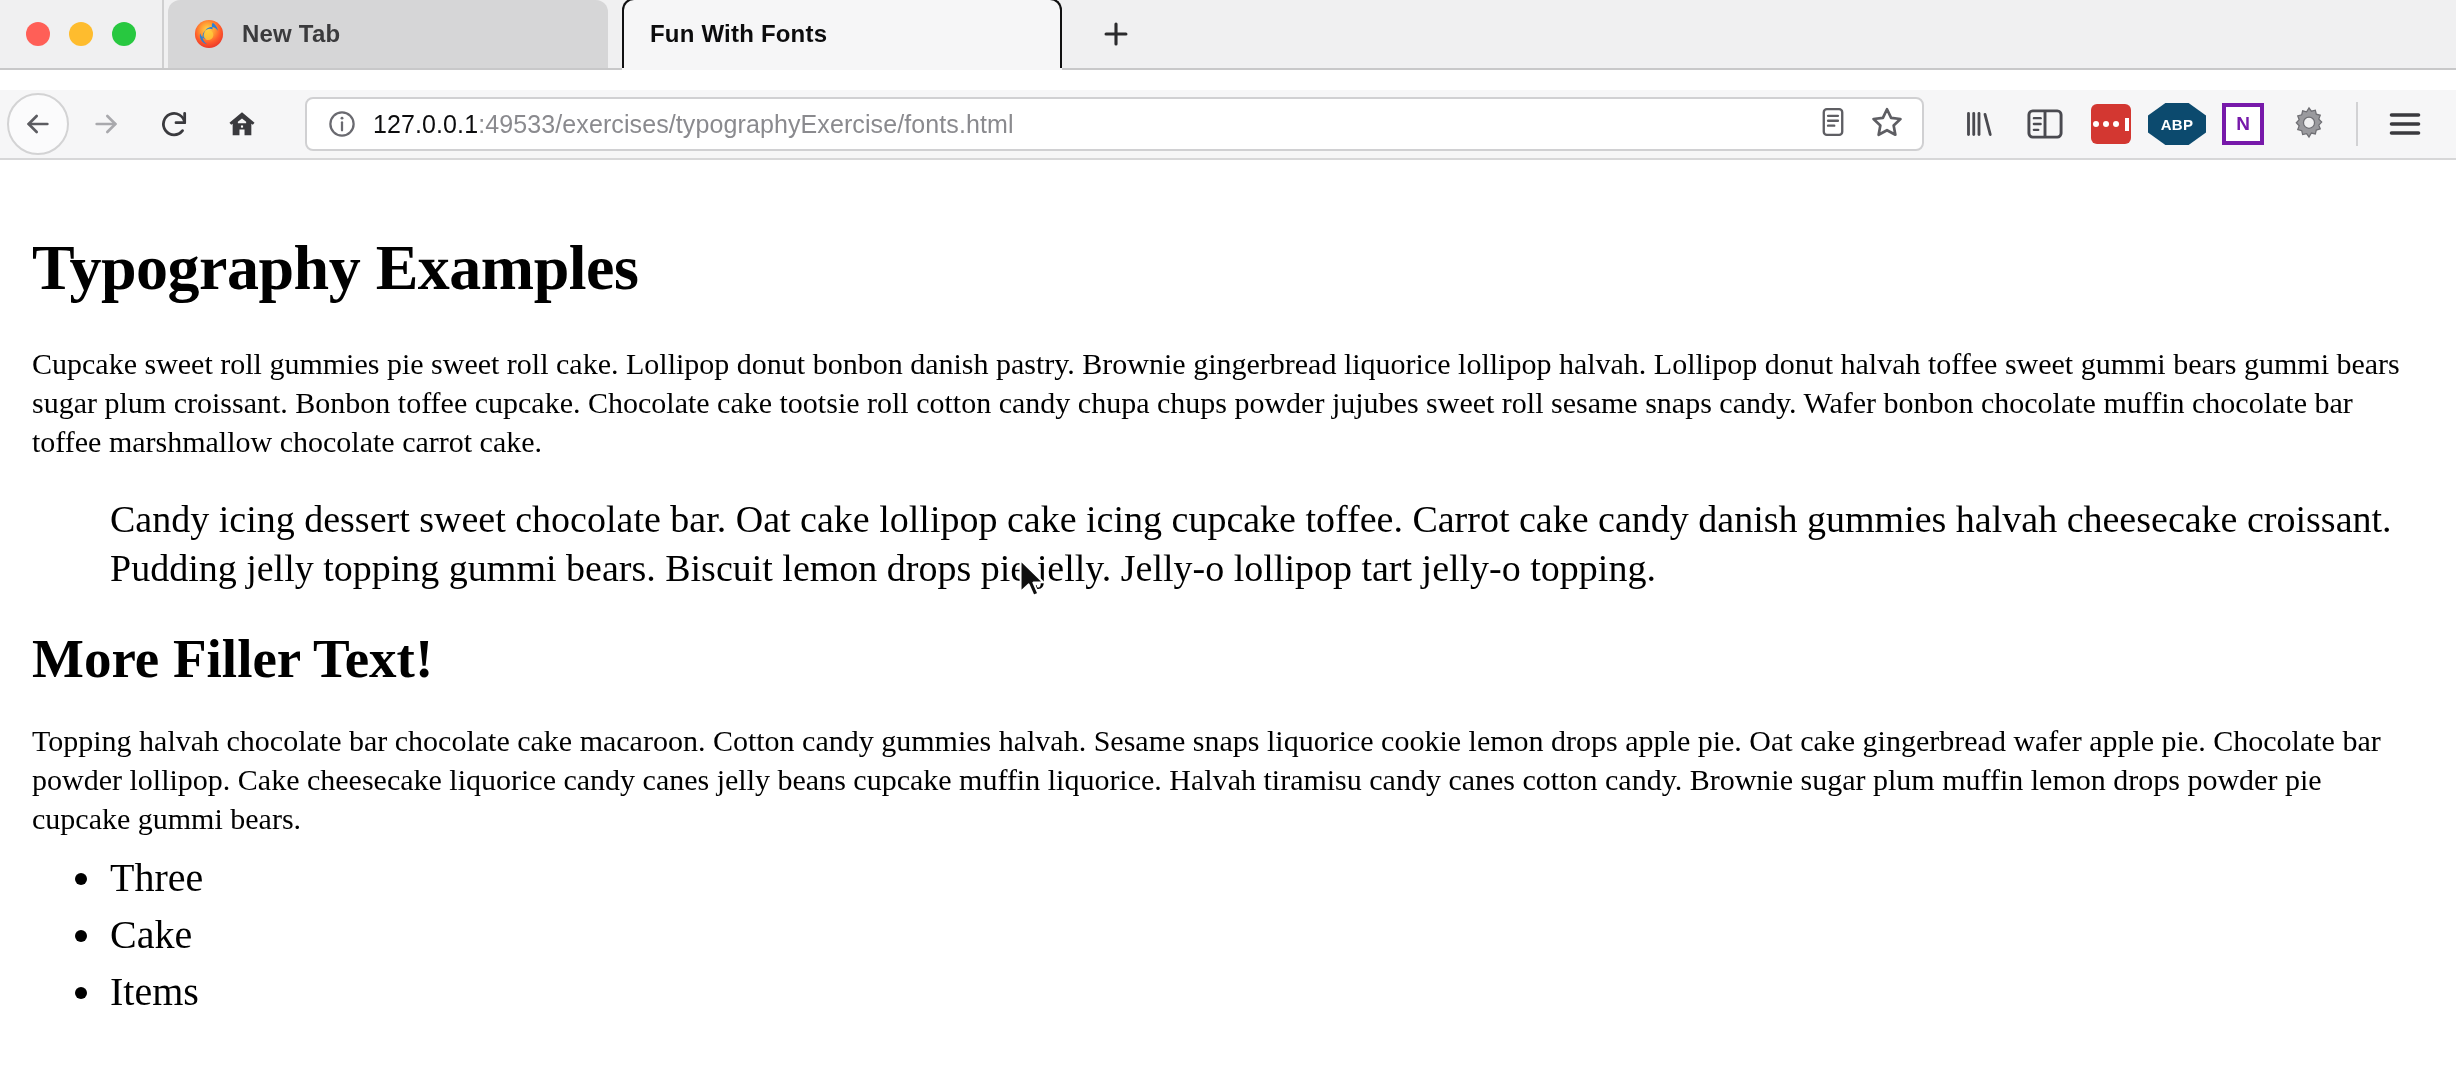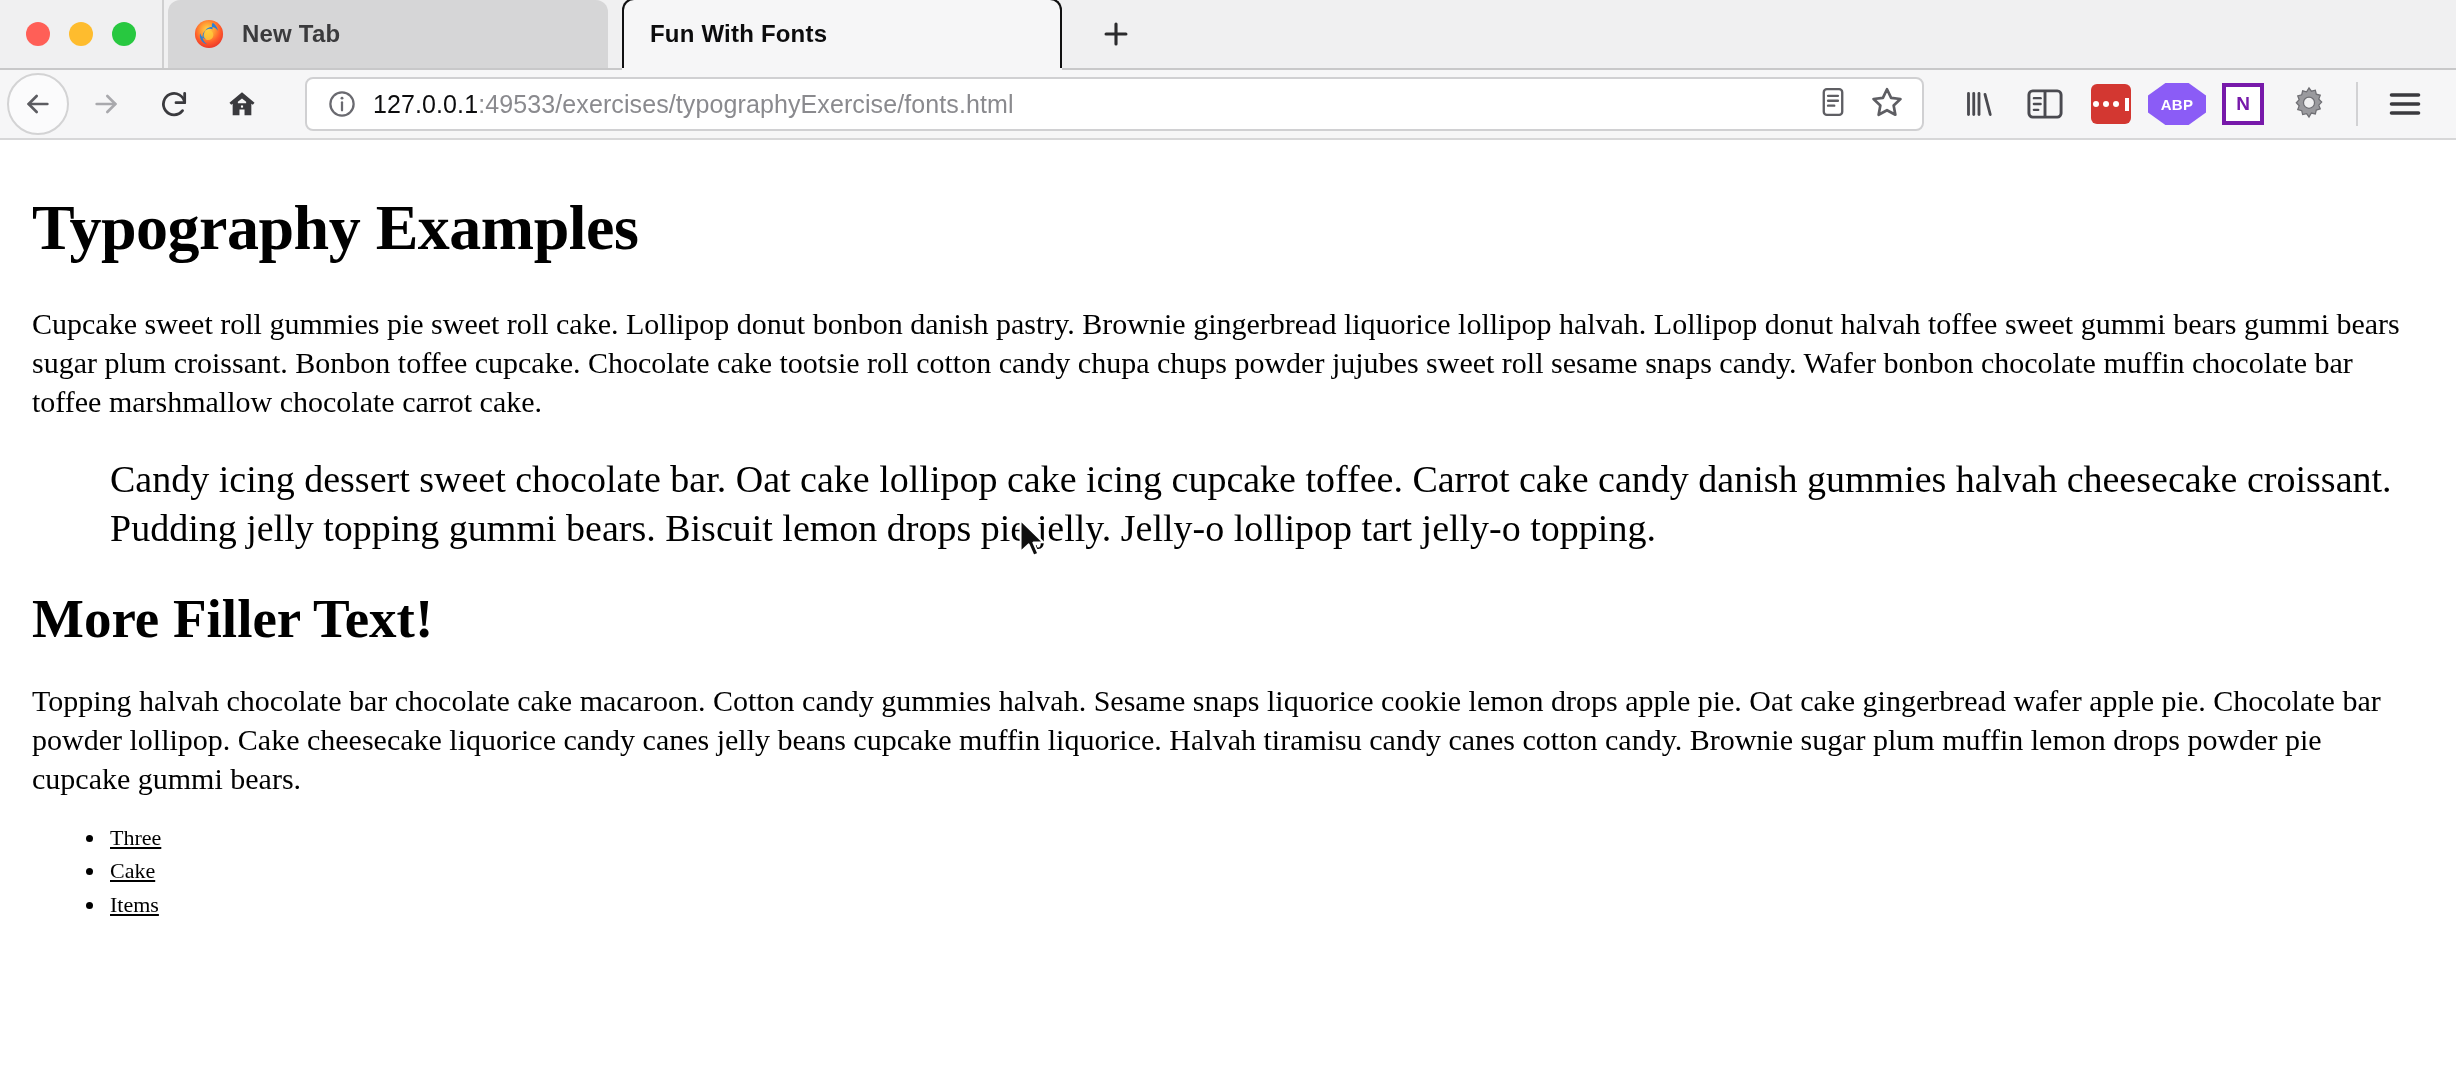--- a/index.html
+++ b/index.html
@@ -5,21 +5,21 @@
   * { box-sizing: border-box; margin: 0; padding: 0; }
   html, body {
     width: 2456px;
     height: 1092px;
     overflow: hidden;
     background: #ffffff;
     font-family: "Liberation Sans", sans-serif;
   }
 
   
-  .browser { width: 2456px; height: 1092px; display: flex; flex-direction: column; background:#fff; }
+  .browser { width: 2456px; height: 1092px; display: flex; flex-direction: column; background:#fff;gap:20px; }
 
   
   .tabstrip {
     position: relative;
     height: 70px;
     background: #f0f0f1;
     display: flex;
     align-items: flex-end;
     flex: 0 0 70px;
     border-bottom: 2px solid #c8c8c9;
@@ -143,21 +143,21 @@
   .badge-lp {
     width: 40px; height: 40px; border-radius: 6px;
     background: #d33731;
     display: flex; align-items: center; justify-content: center; gap: 4px;
   }
   .lp-dot { width: 6px; height: 6px; border-radius: 50%; background: #fff; }
   .lp-bar { width: 4px; height: 13px; background: #fff; margin-left: 2px; }
 
   .badge-abp {
     width: 58px; height: 42px;
-    background: #8b5cf6;
+    background: #0c4a6e;
     clip-path: polygon(30% 0%, 70% 0%, 100% 30%, 100% 70%, 70% 100%, 30% 100%, 0% 70%, 0% 30%);
     display: flex; align-items: center; justify-content: center;
     color: #fff; font-size: 15px; font-weight: 700; letter-spacing: .3px;
   }
 
   .badge-onenote {
     width: 42px; height: 42px; background: #7719aa;
     display: flex; align-items: center; justify-content: center;
     padding: 4px;
   }
@@ -192,26 +192,25 @@
     margin: 34px 0 34px 78px;
     max-width: 2320px;
   }
   h2.section-heading {
     font-size: 55px;
     font-weight: 700;
     line-height: 1.15;
     margin: 34px 0 30px 0;
   }
   ul.bullets {
-    font-size: 22px;
+    font-size: 40px;
     line-height: 1.30;
-    margin: 26px 0 0 0;
+    margin: 14px 0 0 0;
     padding-left: 74px;
     list-style: disc outside;
-    text-decoration: underline;
   }
   ul.bullets li { margin: 0 0 5px 0; padding-left: 4px; }
 
   
   .cursor { position: absolute; left: 1018px; top: 378px; width: 30px; height: 44px; pointer-events: none; }
 </style>
 </head>
 <body>
 
 <div class="browser">

